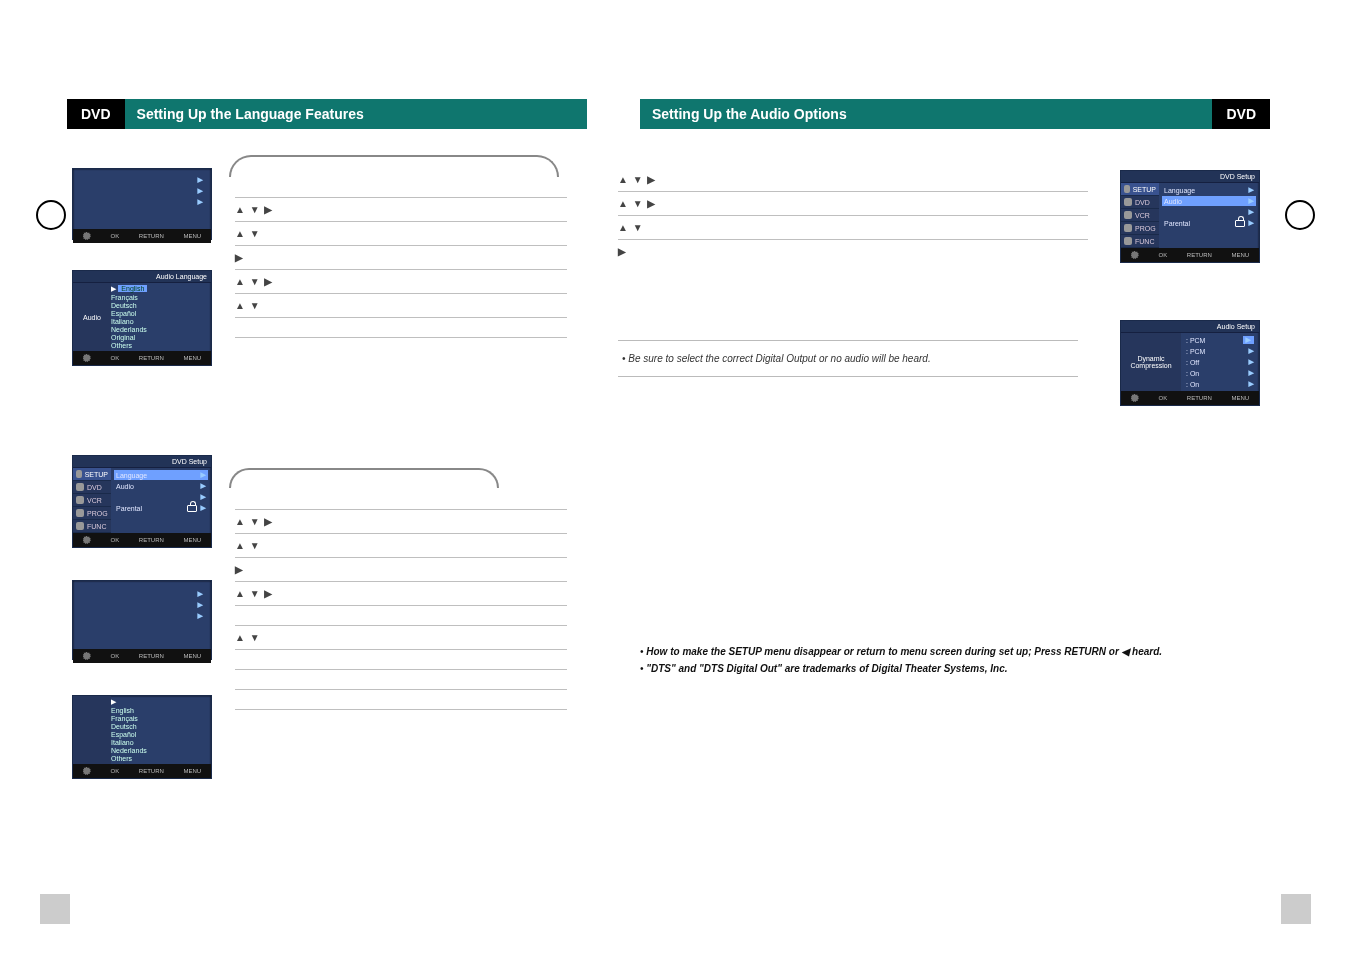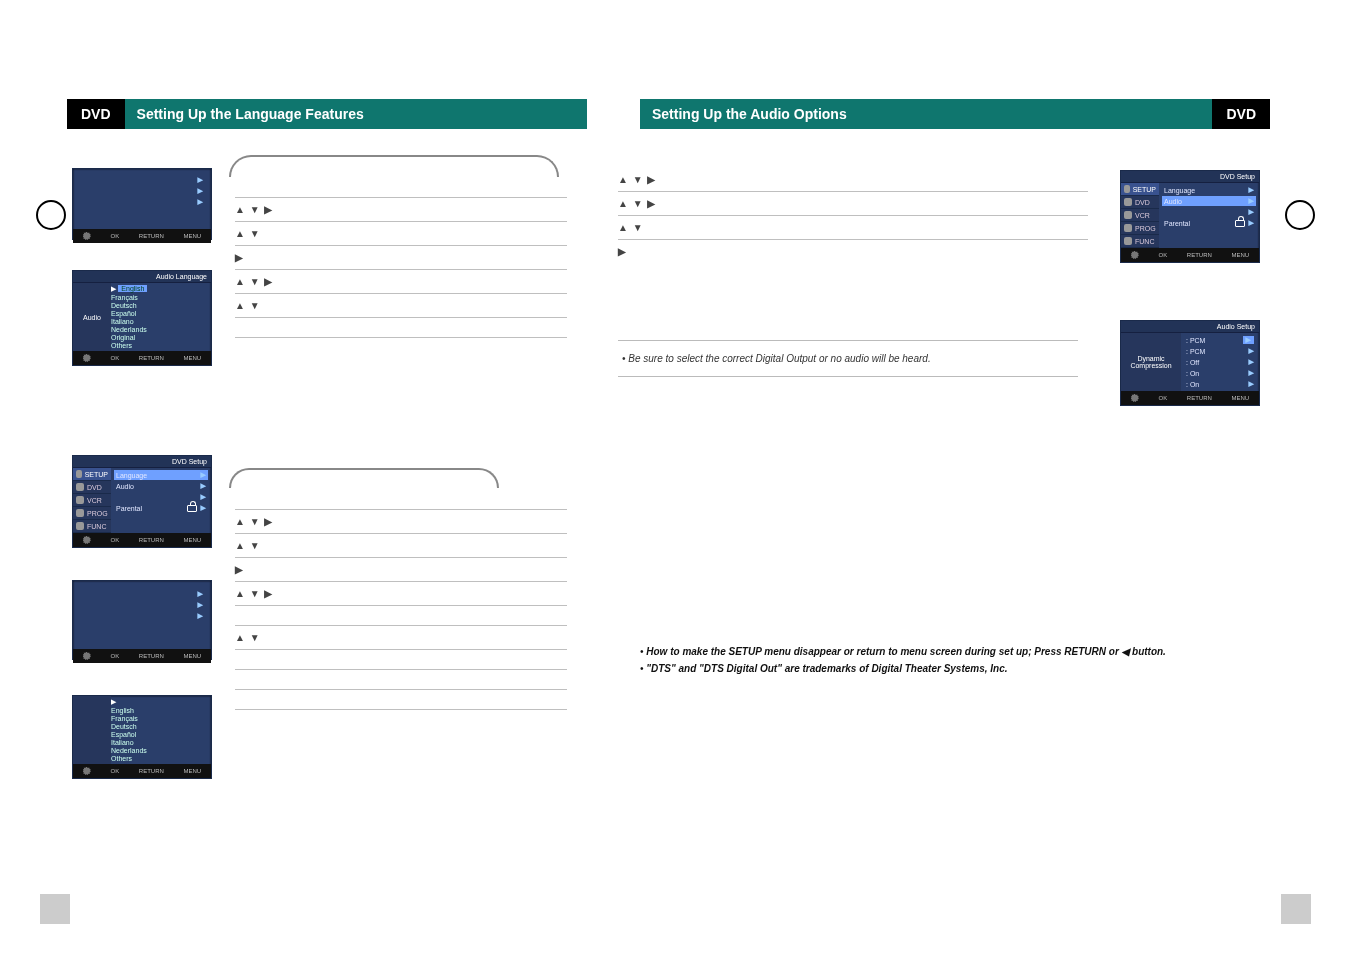--- a/index.html
+++ b/index.html
@@ -404,17 +404,17 @@
     <div class="line" style="border-bottom:none;">
         <span class="ag">▶</span>
       </div>
   </div>
 
   <div class="note" style="left:618px; top:340px; width:460px; border-top:1px solid #bbb; border-bottom:1px solid #bbb; padding:12px 4px;">
     <p>• <span>Be sure to select the correct Digital Output or no audio will be heard.</span></p>
   </div>
 
   <div class="bullets" style="left:640px; top:640px; width:560px;">
-    <p>• <b><span>How to make the SETUP menu disappear or return to menu screen during set up; Press RETURN or ◀ button.</span></b></p>
+    <p>• <b><span>How to make the SETUP menu disappear or return to menu screen during set up; Press RETURN or ◀ heard.</span></b></p>
     <p>• <b><span>"DTS" and "DTS Digital Out" are trademarks of Digital Theater Systems, Inc.</span></b></p>
   </div>
 
 </div>
 
 </body></html>

